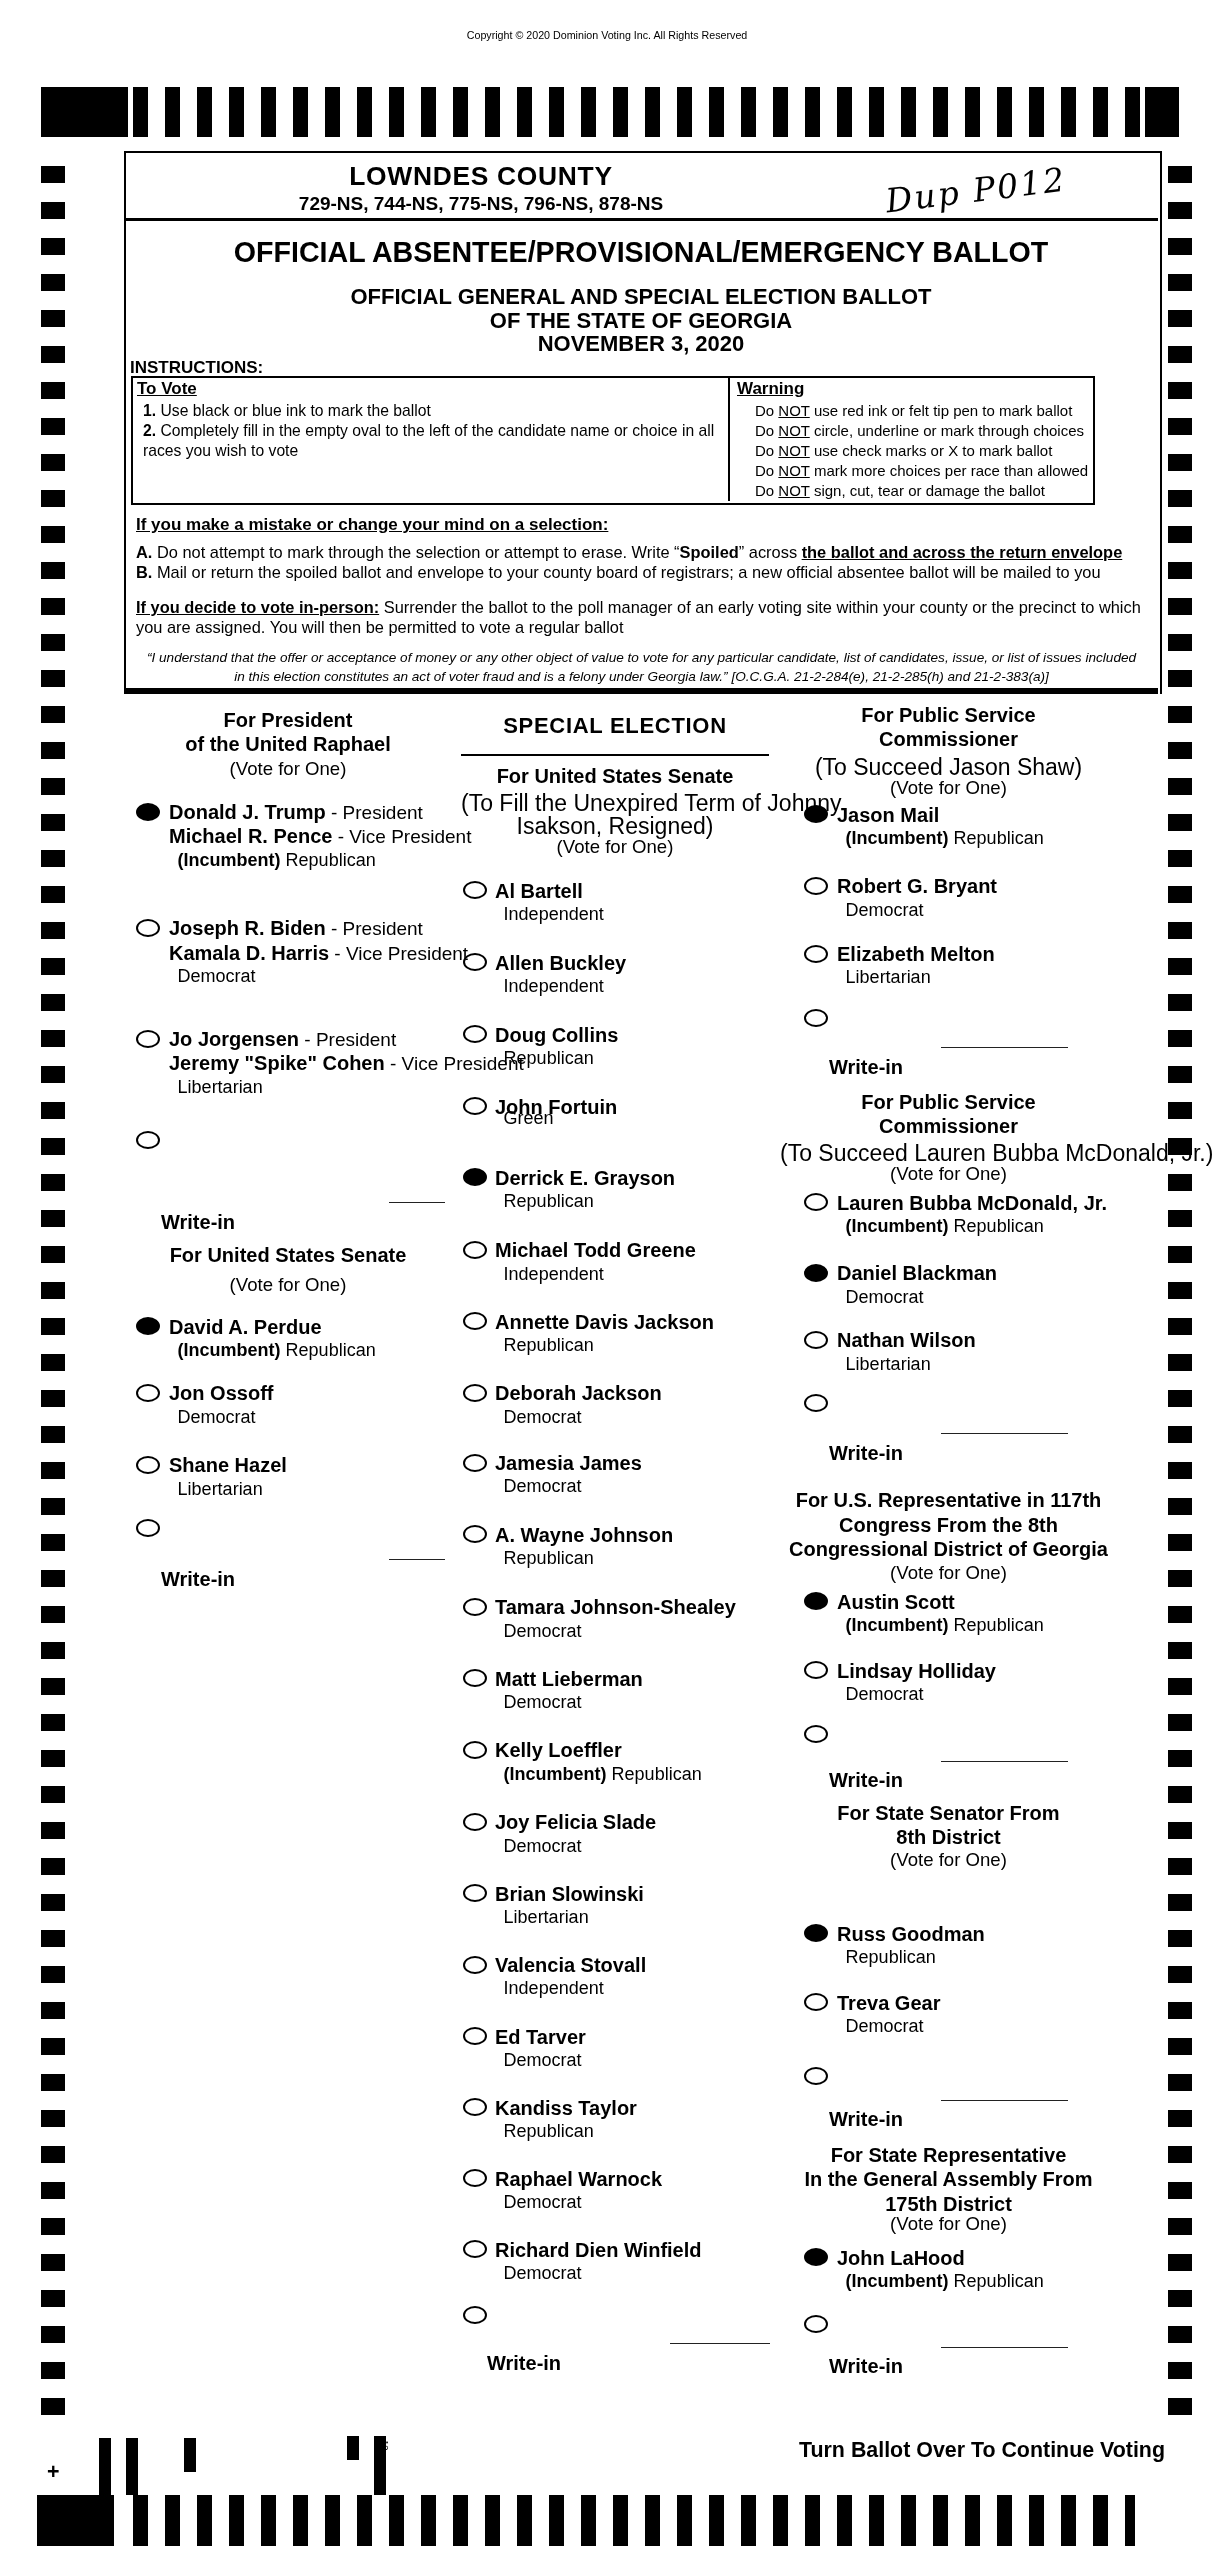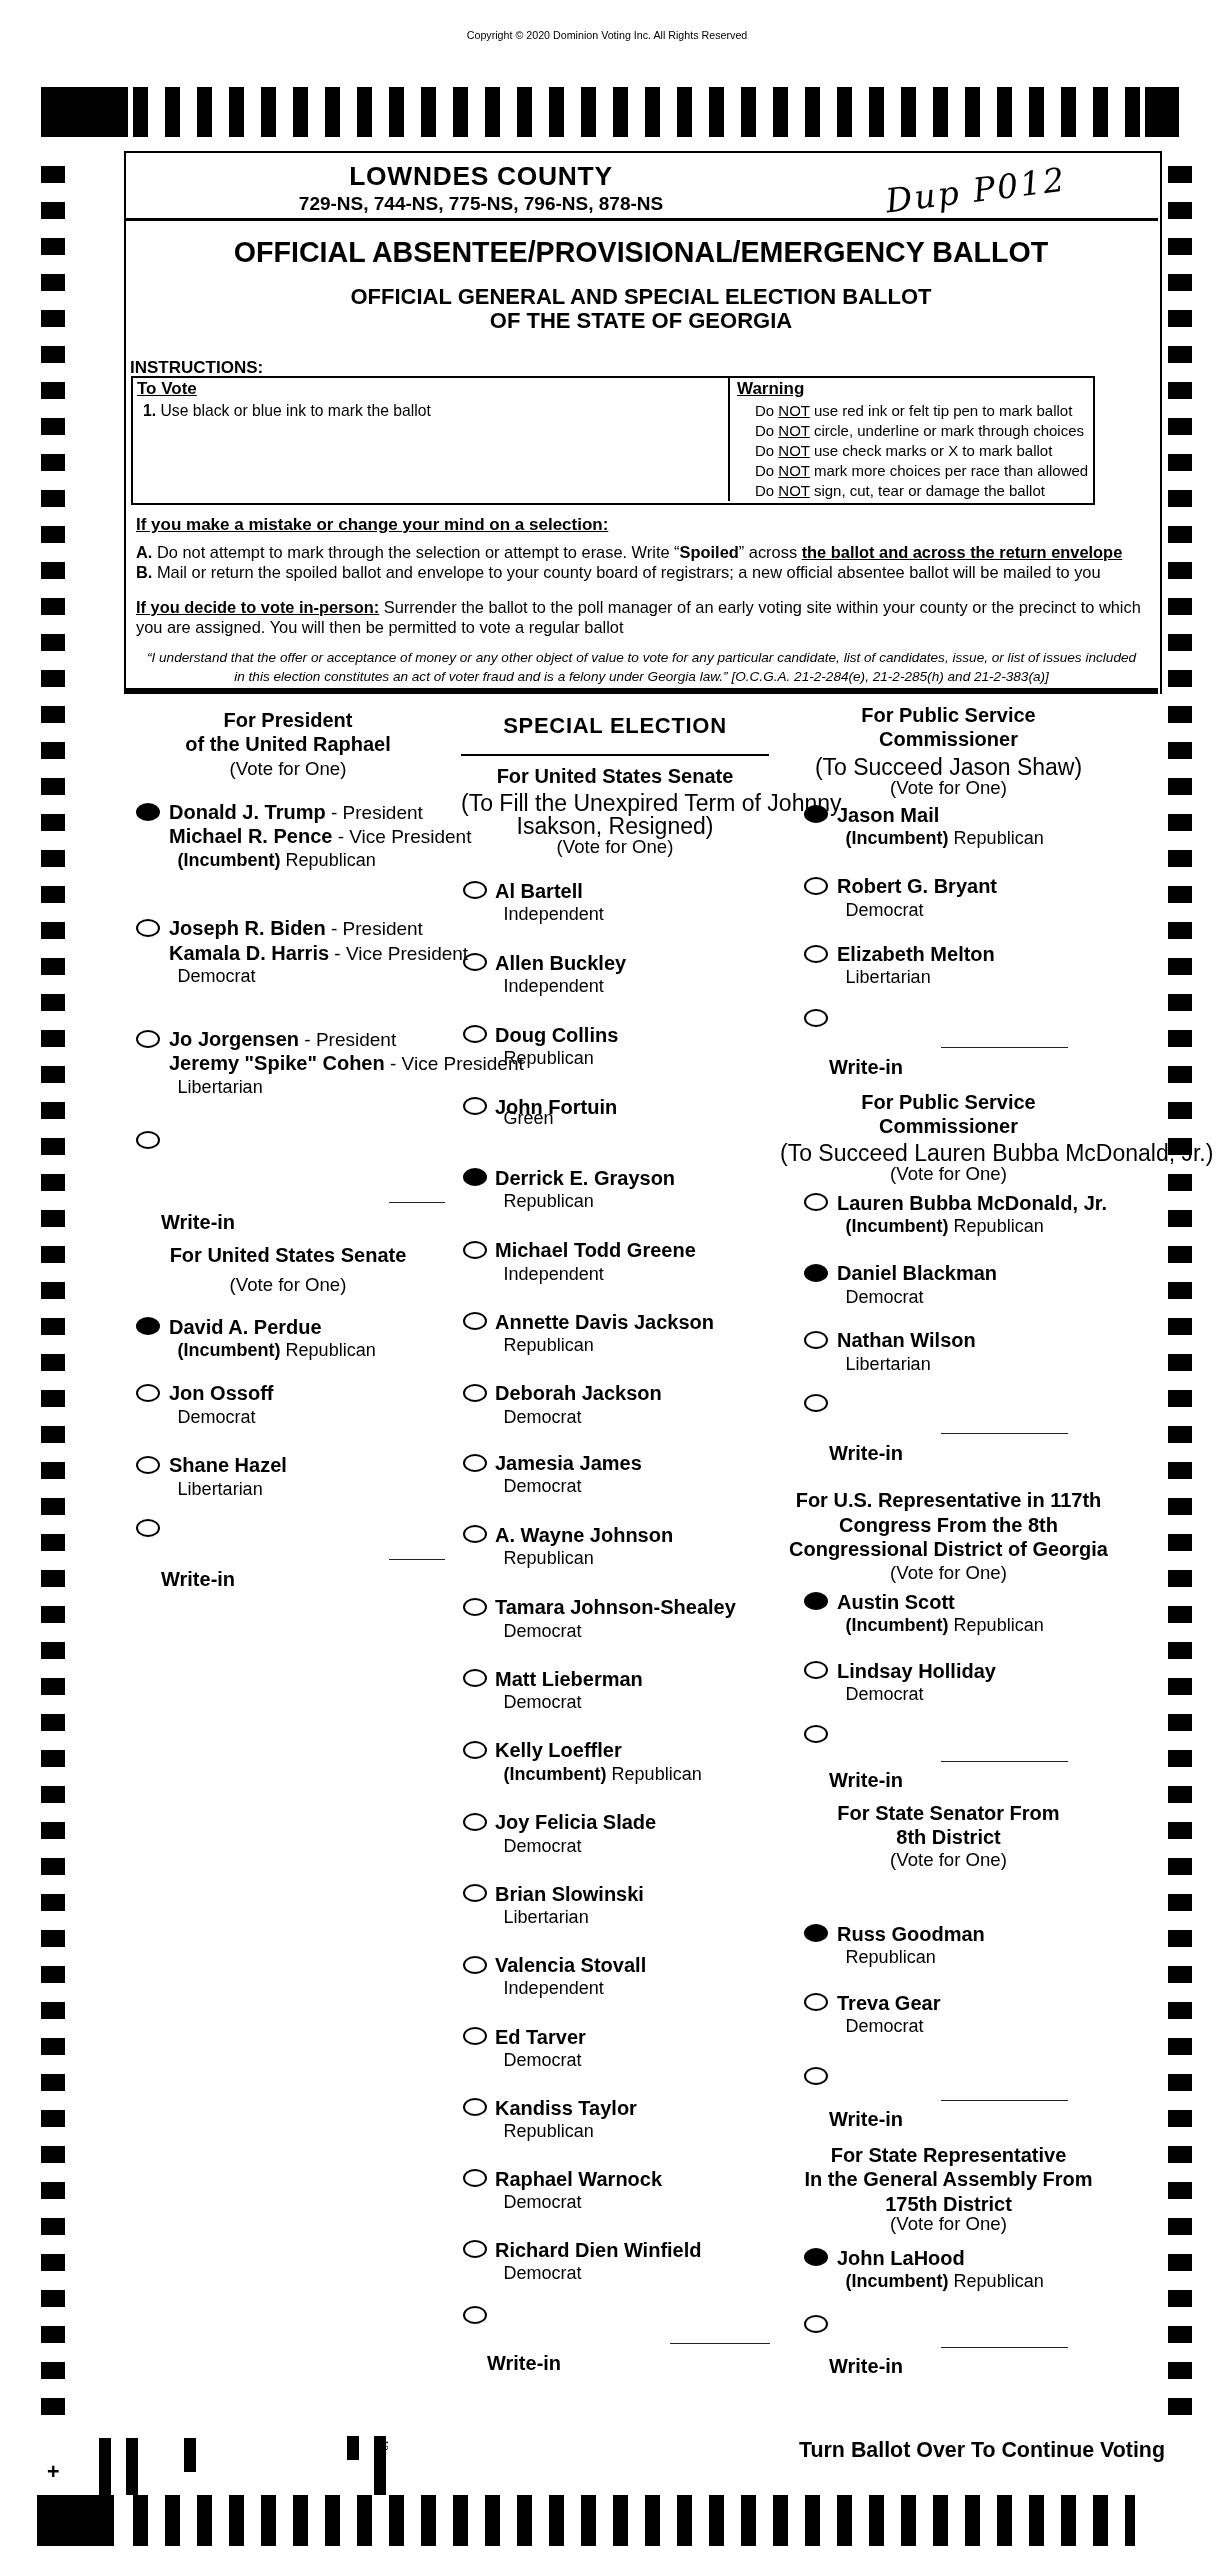--- a/index.html
+++ b/index.html
@@ -66,28 +66,30 @@
 
   <div class="abs" id="main-box"></div>
   <div class="abs county">LOWNDES COUNTY</div>
   <div class="abs precincts">729-NS, 744-NS, 775-NS, 796-NS, 878-NS</div>
   <div class="abs handwriting">Dup P012</div>
   <div class="abs hline" style="left:124px;top:218px;width:1034px;height:2.9px;"></div>
 
   <div class="abs ballot-title">OFFICIAL ABSENTEE/PROVISIONAL/EMERGENCY BALLOT</div>
   <div class="abs etitle" style="top:284px;">OFFICIAL GENERAL AND SPECIAL ELECTION BALLOT</div>
   <div class="abs etitle" style="top:308px;">OF THE STATE OF GEORGIA</div>
+  <div class="abs etitle" style="top:331px;">NOVEMBER 3, 2020</div>
 
   <div class="abs instr-label">INSTRUCTIONS:</div>
   <div class="abs" id="instr-table"></div>
   <div class="abs" id="instr-div"></div>
   <div class="abs cell-head tv-head">To Vote</div>
   <div class="abs cell-head wn-head">Warning</div>
   <div class="abs" id="tovote-items">
       <div><span class="b">1.</span><span> Use black or blue ink to mark the ballot</span></div>
+      <div><span class="b">2.</span><span> Completely fill in the empty oval to the left of the candidate name or choice in all races you wish to vote</span></div>
     </div>
   <div class="abs" id="warn-items">
       <div><span>Do </span><span class="u">NOT</span><span> use red ink or felt tip pen to mark ballot</span></div>
       <div><span>Do </span><span class="u">NOT</span><span> circle, underline or mark through choices</span></div>
       <div><span>Do </span><span class="u">NOT</span><span> use check marks or X to mark ballot</span></div>
       <div><span>Do </span><span class="u">NOT</span><span> mark more choices per race than allowed</span></div>
       <div><span>Do </span><span class="u">NOT</span><span> sign, cut, tear or damage the ballot</span></div>
     </div>
 
   <div class="abs mistake-h">If you make a mistake or change your mind on a selection:</div>

